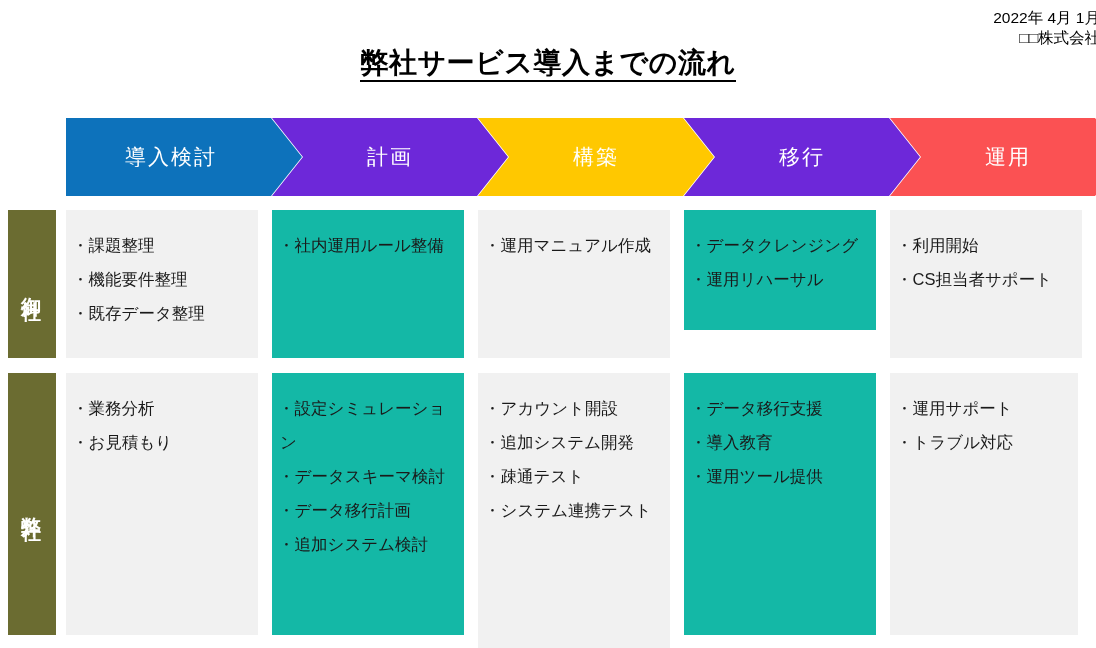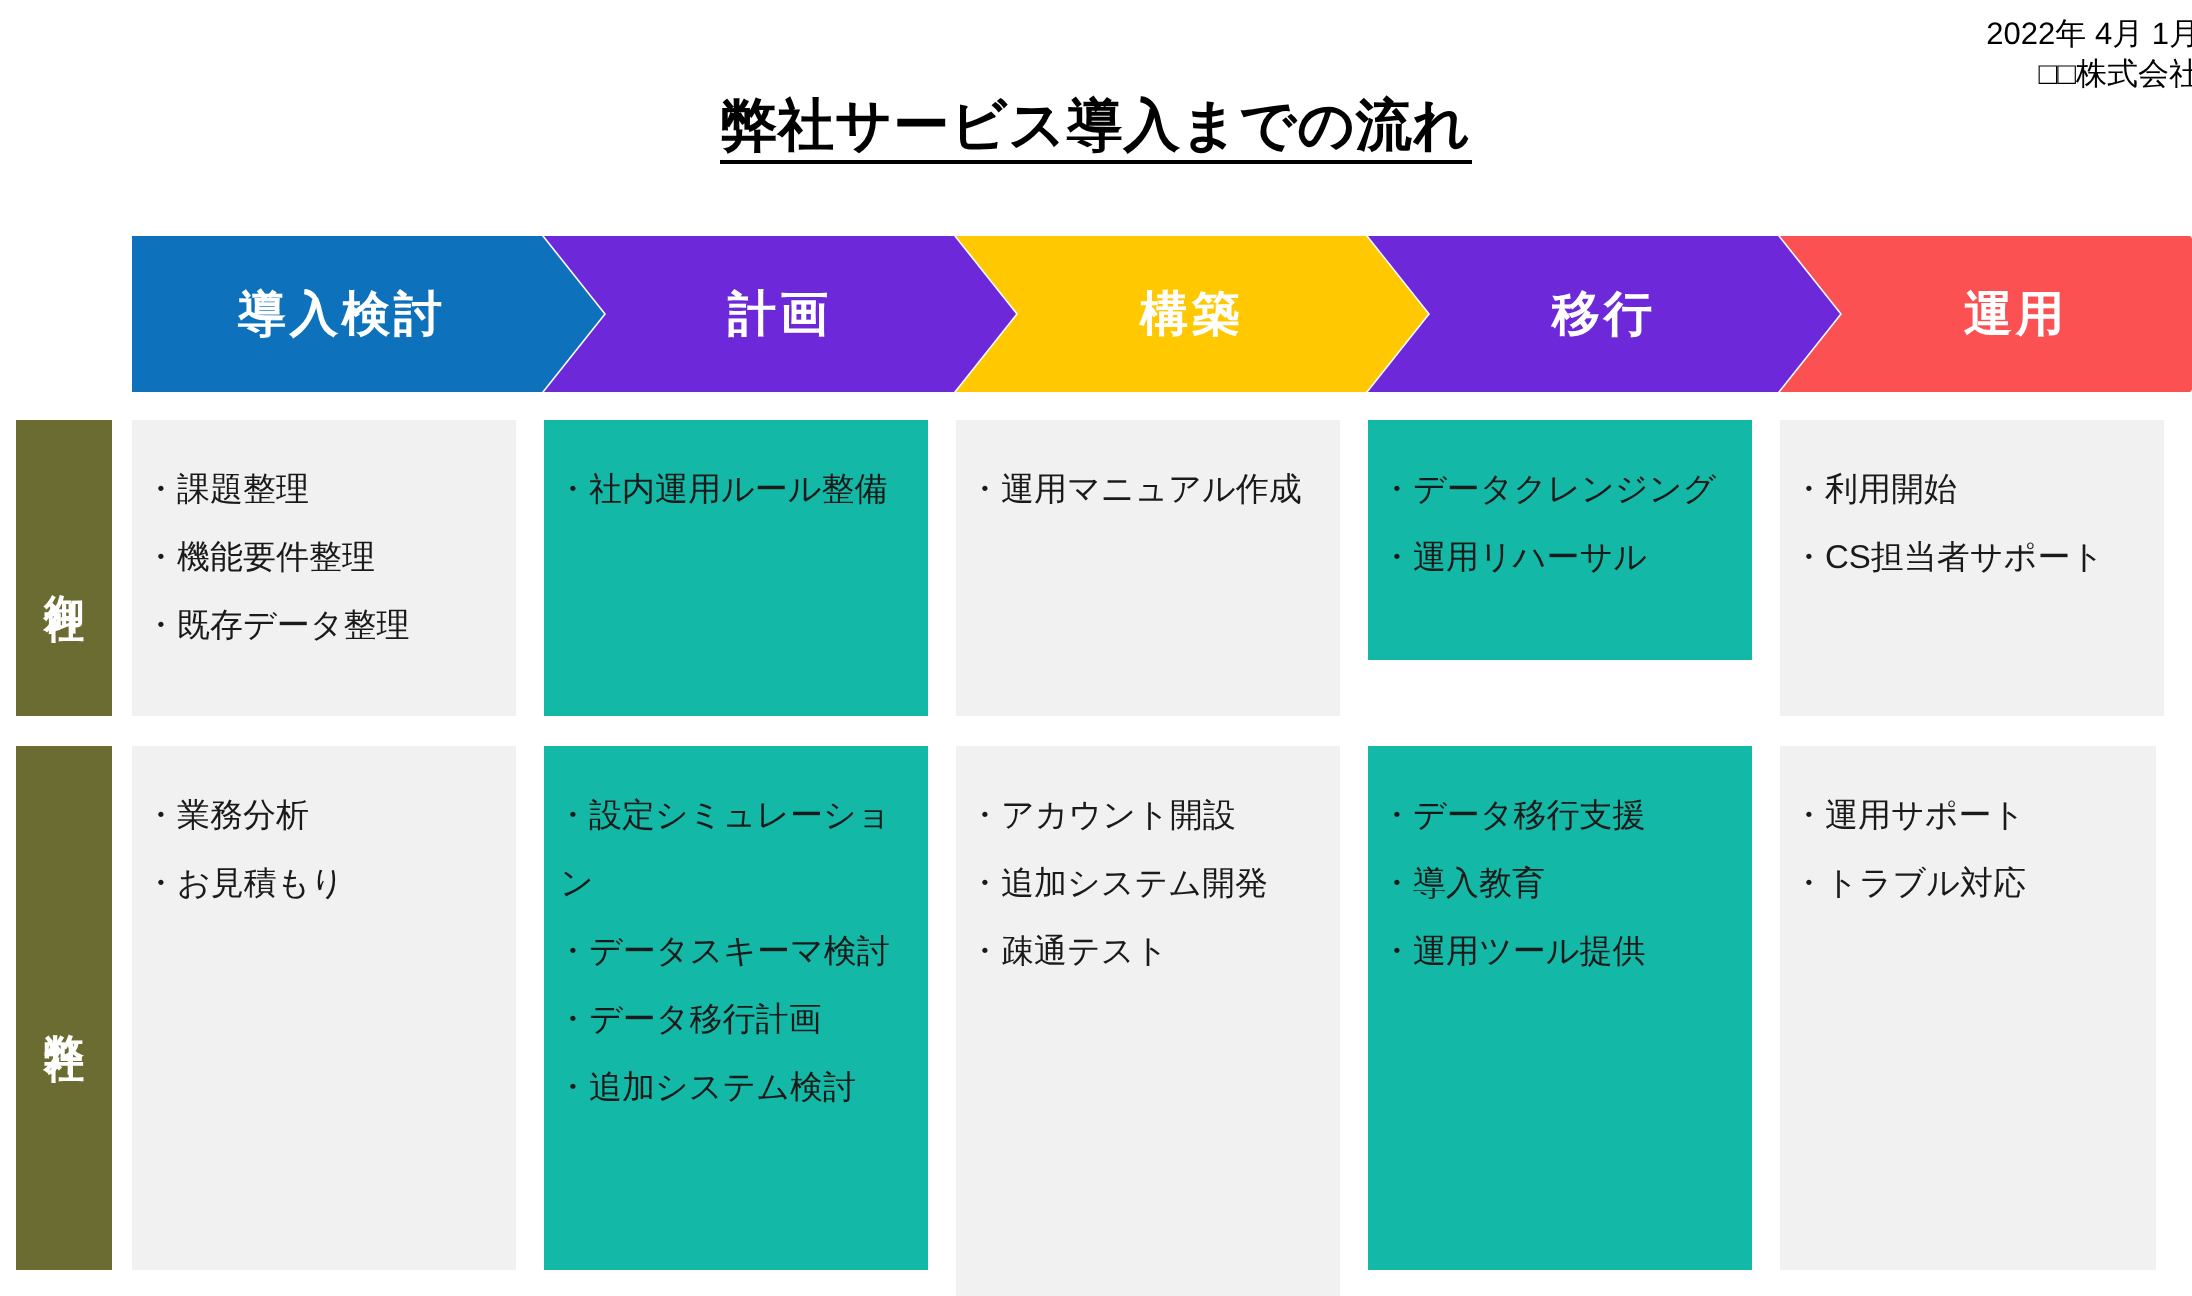--- a/index.html
+++ b/index.html
@@ -57,22 +57,22 @@
     height: 78px;
   }
   .chevron {
     position: absolute;
     top: 0;
     height: 78px;
     display: flex;
     align-items: center;
     justify-content: center;
     color: #ffffff;
-    font-size: 24px;
-    font-weight: bold;
+    font-size: 21px;
+    font-weight: normal;
     letter-spacing: 2px;
     box-sizing: border-box;
   }
   .chevron.first {
     clip-path: polygon(0 0, calc(100% - 31px) 0, 100% 50%, calc(100% - 31px) 100%, 0 100%);
     padding-right: 26px;
   }
   .chevron.mid {
     clip-path: polygon(0 0, calc(100% - 31px) 0, 100% 50%, calc(100% - 31px) 100%, 0 100%, 31px 50%);
     padding-right: 22px;
@@ -204,20 +204,21 @@
         <li>データスキーマ検討</li>
         <li>データ移行計画</li>
         <li>追加システム検討</li>
       </ul>
     </div>
     <div class="cell shade-light" style="left: 478px; width: 192px; top: 373px; height: 278px;">
       <ul>
         <li>アカウント開設</li>
         <li>追加システム開発</li>
         <li>疎通テスト</li>
+        <li>システム連携テスト</li>
       </ul>
     </div>
     <div class="cell shade-dark" style="left: 684px; width: 192px; top: 373px; height: 262px;">
       <ul>
         <li>データ移行支援</li>
         <li>導入教育</li>
         <li>運用ツール提供</li>
       </ul>
     </div>
     <div class="cell shade-light" style="left: 890px; width: 188px; top: 373px; height: 262px;">

